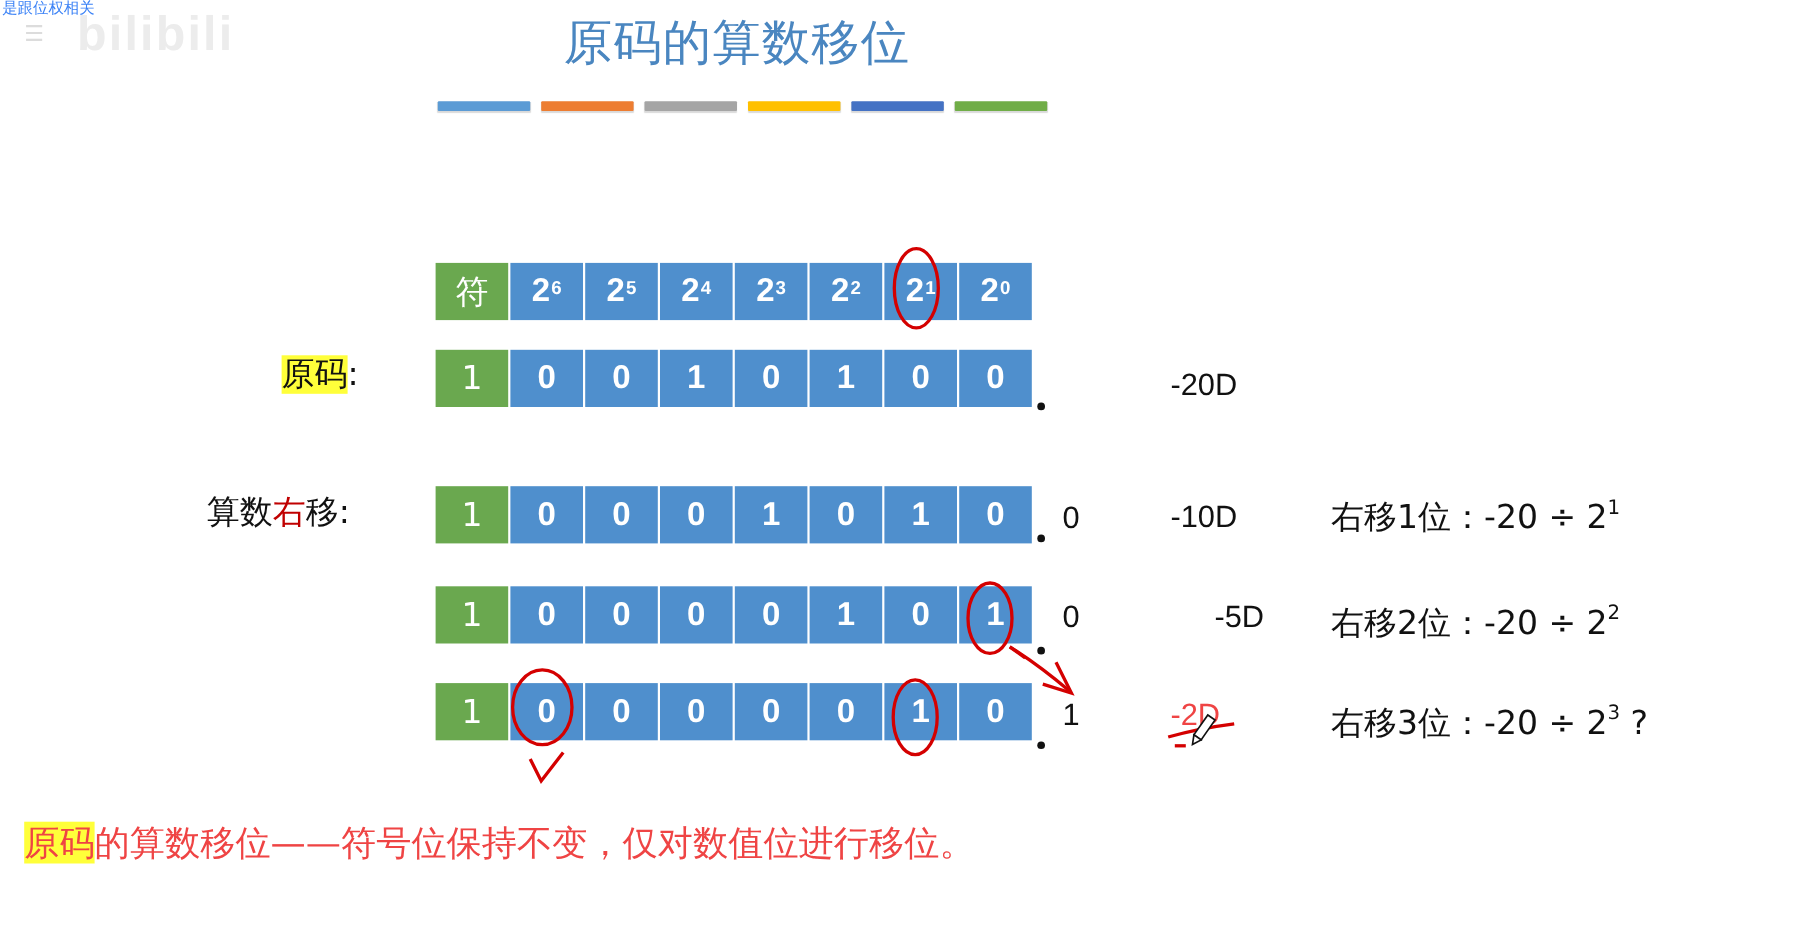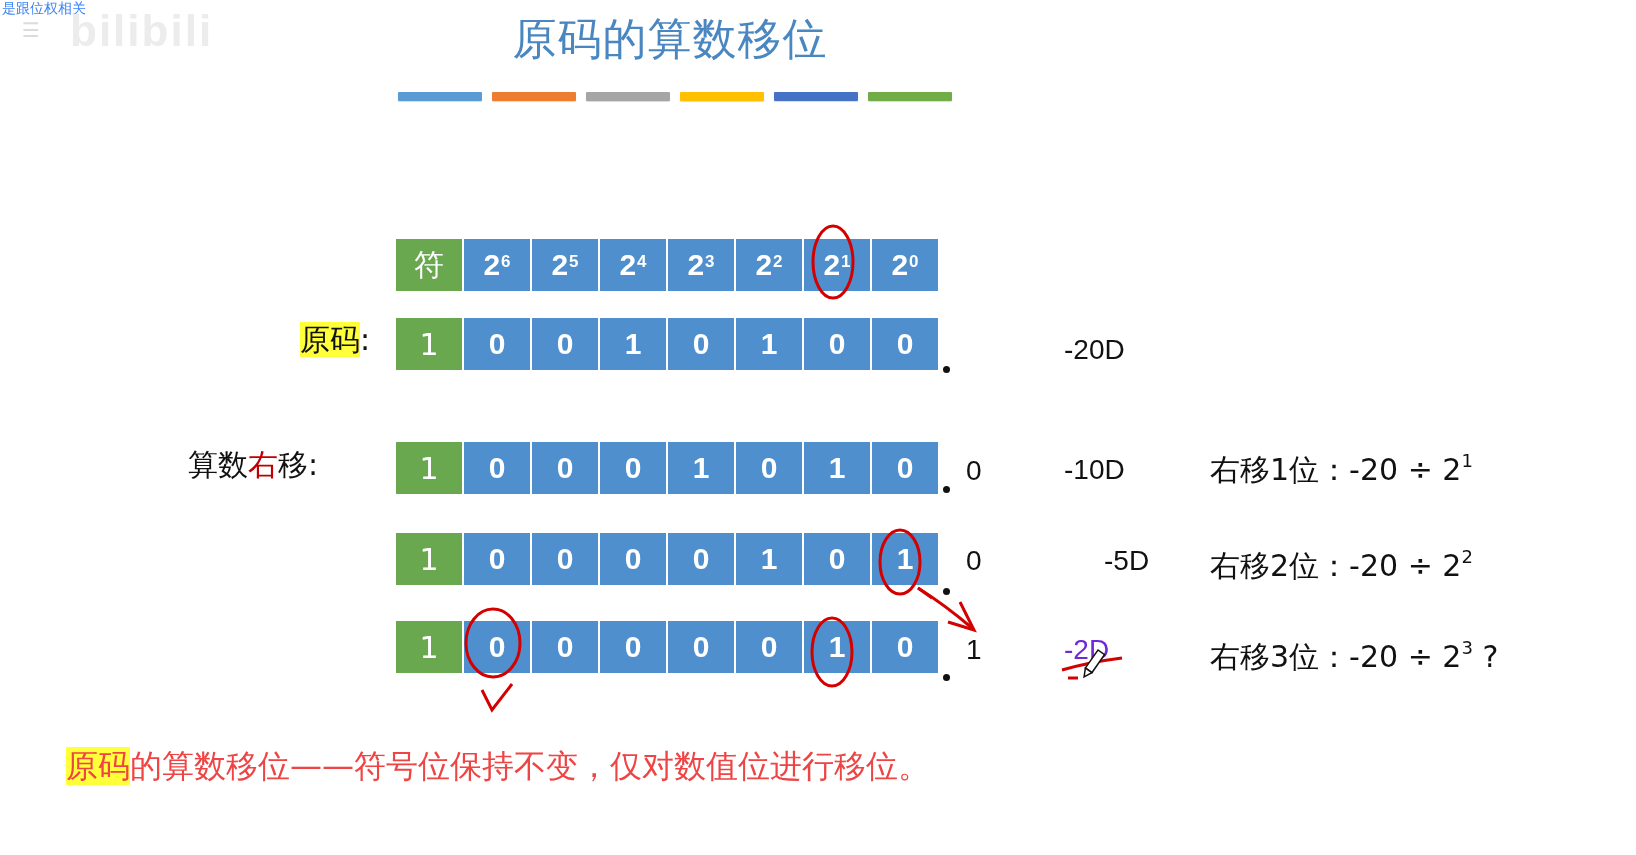--- a/index.html
+++ b/index.html
@@ -32,21 +32,21 @@
     width: 66px; height: 52px; margin-right: 2px;
     display: flex; align-items: center; justify-content: center;
     color: #fff; font-family: "Liberation Sans", sans-serif; font-weight: bold;
     font-size: 30px; box-sizing: border-box;
   }
   .cell.sign { background: #6aa84f; font-weight: normal; font-family: "DejaVu Sans", sans-serif; }
   .cell.val { background: #4f8fcd; }
   .cell sup { font-size: 17px; position: relative; top: -3px; margin-left: 1px; }
 
   .row-label { font-size: 30px; color: #111; }
-  .hl-yellow { background: #ffff3a; margin-left: 44px; }
+  .hl-yellow { background: #ffff3a; }
   .red-text { color: #c00000; }
   .decimal { font-size: 28px; color: #111; font-family: Liberation Sans, sans-serif; }
   .dot { width: 7px; height: 7px; background: #111; border-radius: 50%; }
   .shifted { font-size: 28px; font-family: "Liberation Sans", sans-serif; color: #111; }
   .formula { font-size: 30px; color: #111; }
   .formula sup { font-size: 18px; position: relative; top: -2px; }
   .caption { left: 22px; top: 745px; font-size: 32px; color: #ef4444; }
   svg.ink { position: absolute; left: 0; top: 0; pointer-events: none; }
 </style>
 </head>
@@ -158,21 +158,21 @@
   <div class="cell val">0</div>
   <div class="cell val">0</div>
   <div class="cell val">0</div>
   <div class="cell val">0</div>
   <div class="cell val">0</div>
   <div class="cell val">1</div>
   <div class="cell val">0</div>
 </div>
 <div class="abs dot" style="left:943px; top:674px;"></div>
 <div class="abs shifted" style="left:966px; top:634px;">1</div>
-<div class="abs decimal" style="left:1064px; top:634px; color:#6d28d9;">-2D</div>
+<div class="abs decimal" style="left:1064px; top:634px; color:#ef4444;">-2D</div>
 <div class="abs formula" style="left:1210px; top:637px;">
   <span>右移3位：</span><span>-20 ÷ 2</span><sup>3</sup><span> ?</span>
 </div>
 
 <div class="abs caption">
   <span class="hl-yellow">原码</span><span>的算数移位——符号位保持不变，仅对数值位进行移位。</span>
 </div>
 
 <svg class="ink" width="1636" height="855">
 

